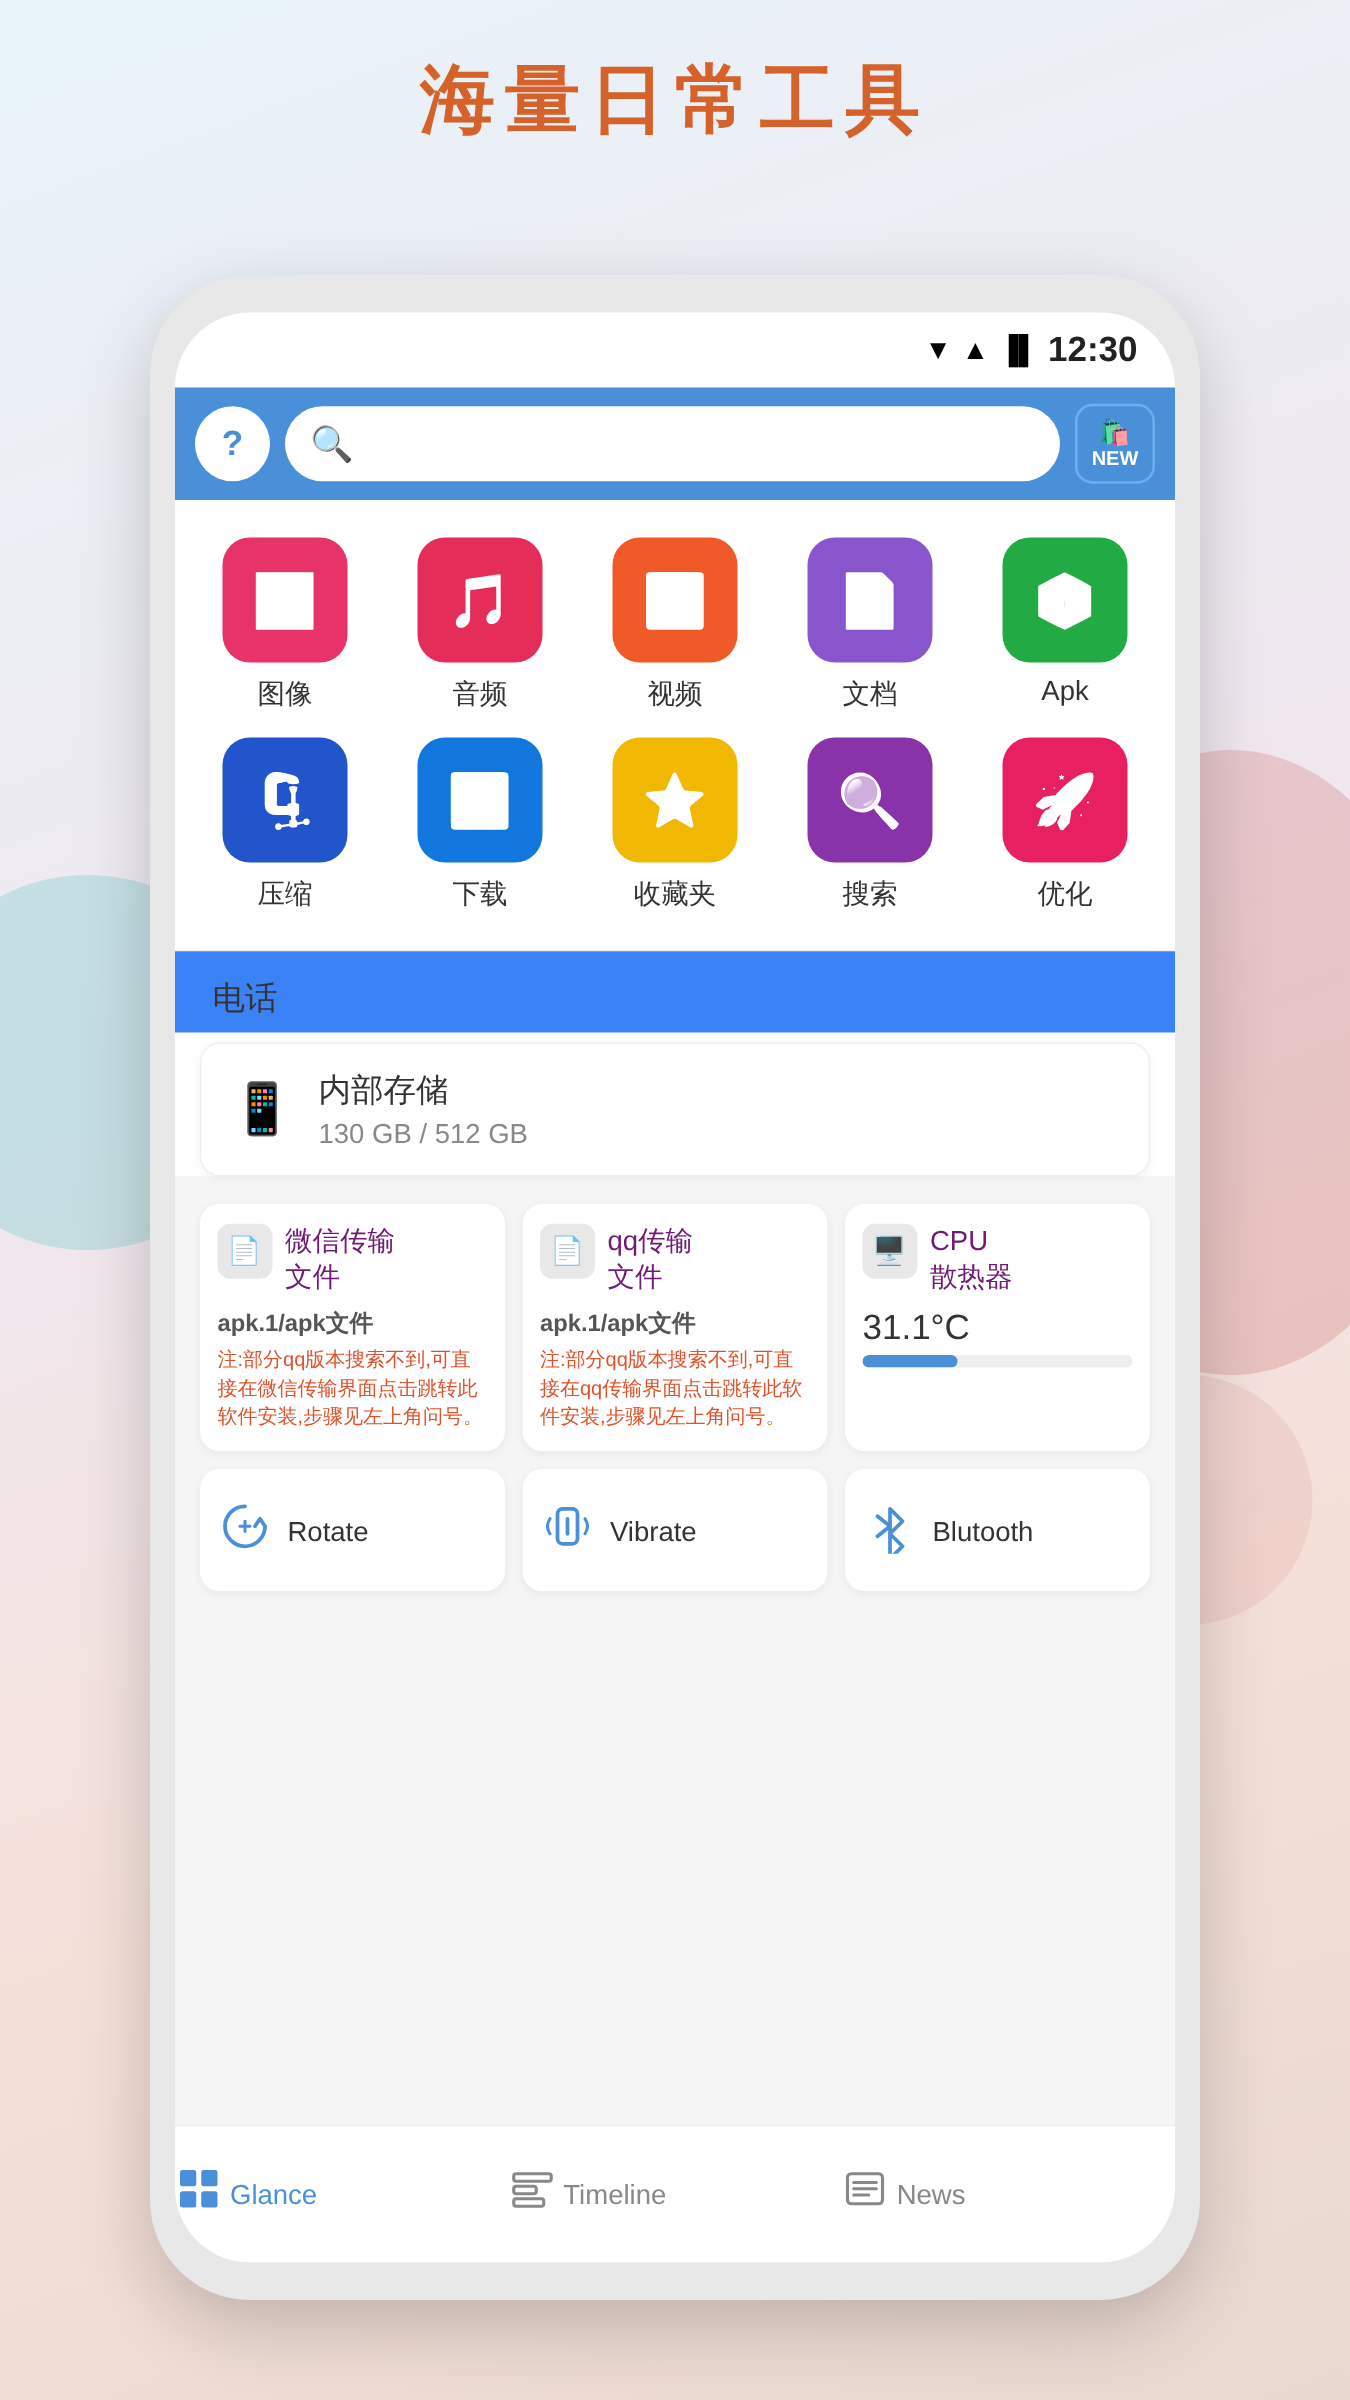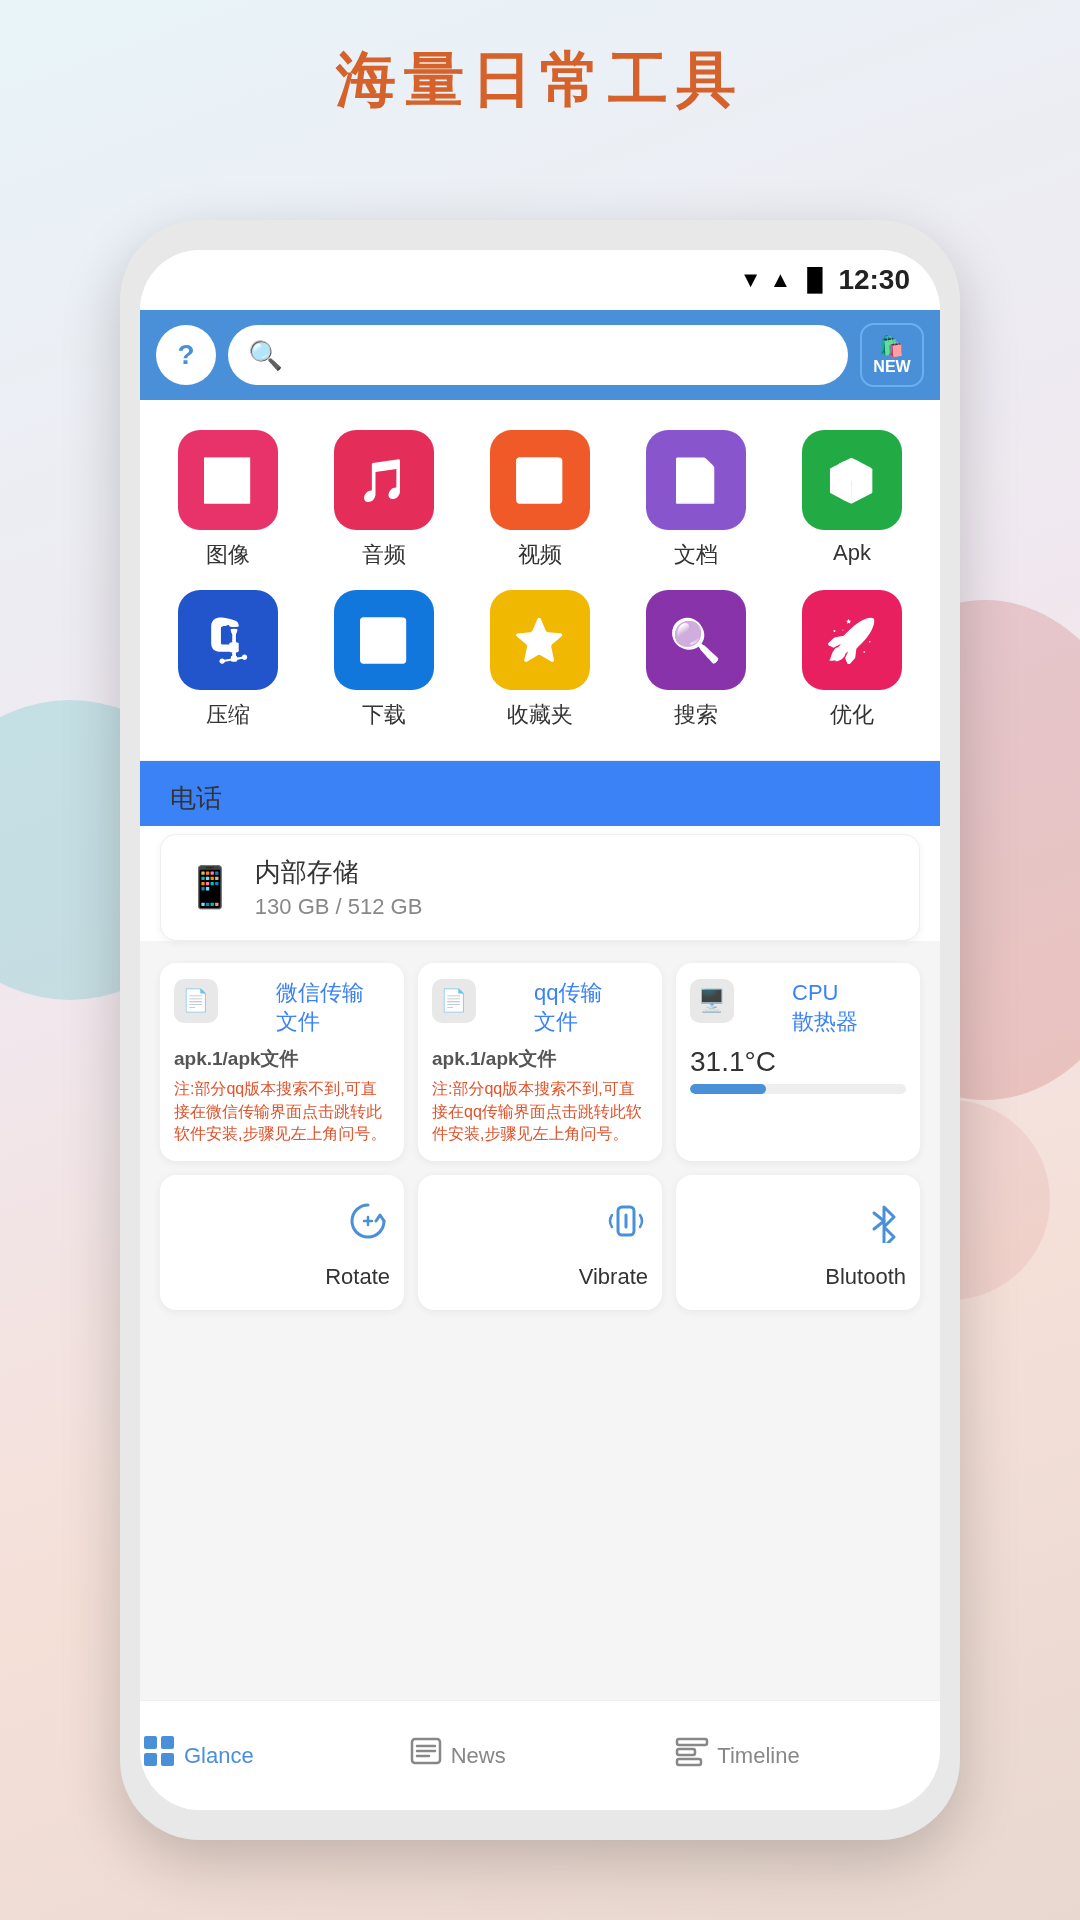--- a/index.html
+++ b/index.html
@@ -249,24 +249,23 @@
       width: 44px; height: 44px;
       background: #e8e8e8;
       border-radius: 10px;
       display: flex; align-items: center; justify-content: center;
       font-size: 22px;
       color: #666;
       flex-shrink: 0;
     }
     .tool-card-title {
       font-size: 22px;
-      color: #3b82f6;
+      color: #701a75;
       font-weight: 500;
       line-height: 1.3;
-      margin-left: 48px;
     }
     .tool-card-sub {
       font-size: 19px;
       color: #555;
       font-weight: 700;
       margin-bottom: 6px;
     }
     .tool-card-note {
       font-size: 16px;
       color: #e0522a;
@@ -296,22 +295,21 @@
       gap: 14px;
       padding: 0 20px 10px;
       background: #f5f5f5;
     }
     .bottom-tool-card {
       flex: 1;
       background: white;
       border-radius: 16px;
       padding: 24px 14px 20px;
       display: flex;
-      flex-direction: column;
-      align-items: flex-end;
+      align-items: center;
       gap: 12px;
       box-shadow: 0 2px 8px rgba(0,0,0,0.06);
       cursor: pointer;
     }
     .bottom-tool-icon {
       font-size: 40px;
       color: #4a90d9;
     }
     .bottom-tool-label {
       font-size: 22px;
@@ -541,34 +539,34 @@
             <rect x="21" y="4" width="13" height="13" rx="2" fill="#4a90d9"></rect>
             <rect x="4" y="21" width="13" height="13" rx="2" fill="#4a90d9"></rect>
             <rect x="21" y="21" width="13" height="13" rx="2" fill="#4a90d9"></rect>
           </svg>
         </span>
         <span class="nav-label">Glance</span>
       </div>
       <div class="nav-item">
         <span class="nav-icon">
           <svg width="38" height="38" viewBox="0 0 38 38" fill="none">
+            <rect x="4" y="7" width="30" height="6" rx="2" stroke="#888" stroke-width="2.5" fill="none"></rect>
+            <rect x="4" y="17" width="18" height="6" rx="2" stroke="#888" stroke-width="2.5" fill="none"></rect>
+            <rect x="4" y="27" width="24" height="6" rx="2" stroke="#888" stroke-width="2.5" fill="none"></rect>
+          </svg>
+        </span>
+        <span class="nav-label">Timeline</span>
+      </div>
+      <div class="nav-item">
+        <span class="nav-icon">
+          <svg width="38" height="38" viewBox="0 0 38 38" fill="none">
             <rect x="5" y="7" width="28" height="24" rx="3" stroke="#888" stroke-width="2.5" fill="none"></rect>
             <line x1="10" y1="14" x2="28" y2="14" stroke="#888" stroke-width="2.5" stroke-linecap="round"></line>
             <line x1="10" y1="19" x2="28" y2="19" stroke="#888" stroke-width="2.5" stroke-linecap="round"></line>
             <line x1="10" y1="24" x2="22" y2="24" stroke="#888" stroke-width="2.5" stroke-linecap="round"></line>
           </svg>
         </span>
         <span class="nav-label">News</span>
       </div>
-      <div class="nav-item">
-        <span class="nav-icon">
-          <svg width="38" height="38" viewBox="0 0 38 38" fill="none">
-            <rect x="4" y="7" width="30" height="6" rx="2" stroke="#888" stroke-width="2.5" fill="none"></rect>
-            <rect x="4" y="17" width="18" height="6" rx="2" stroke="#888" stroke-width="2.5" fill="none"></rect>
-            <rect x="4" y="27" width="24" height="6" rx="2" stroke="#888" stroke-width="2.5" fill="none"></rect>
-          </svg>
-        </span>
-        <span class="nav-label">Timeline</span>
-      </div>
     </div>
 
   </div>
 </div>
 
 </body></html>

